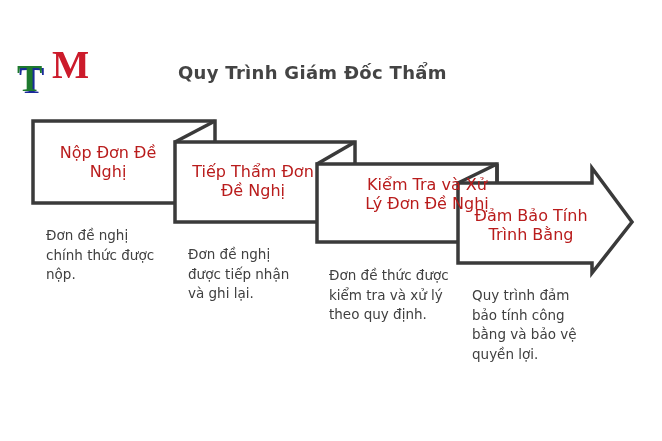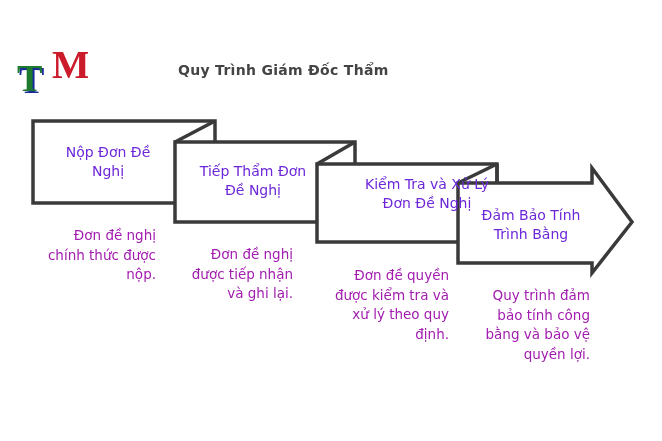--- a/index.html
+++ b/index.html
@@ -1,23 +1,23 @@
 <!DOCTYPE html>
 <html><head>
 <meta charset="utf-8">
 <style>
   html, body { margin: 0; padding: 0; background: #ffffff; }
   body { width: 662px; height: 441px; position: relative; overflow: hidden;
          font-family: "DejaVu Sans", sans-serif; color: #4a4a4a; }
   .logo { position: absolute; left: 16px; top: 42px; width: 72px; height: 56px; }
-  .title { position: absolute; left: 178px; top: 62px; font-size: 14px; font-weight: bold;
+  .title { position: absolute; left: 178px; top: 62px; font-size: 18px; font-weight: bold;
            color: #444; letter-spacing: 0.3px; white-space: nowrap; }
   svg.diagram { position: absolute; left: 0; top: 0; }
-  .label { position: absolute; text-align: center; font-size: 14px; line-height: 19px; color: #6d28d9; }
-  .desc { position: absolute; font-size: 13.5px; line-height: 19.5px; color: #a21caf; text-align: right; }
+  .label { position: absolute; text-align: center; font-size: 16px; line-height: 19px; color: #b91c1c; }
+  .desc { position: absolute; font-size: 13.5px; line-height: 19.5px; color: #404040; }
 </style>
 </head>
 <body>
 
 <div class="logo">
   <svg width="72" height="56" viewBox="0 0 72 56">
     <text x="36" y="36" font-family="Liberation Serif, serif" font-size="40" font-weight="bold" fill="#cc1b2b">M</text>
     <text x="3" y="51" font-family="Liberation Serif, serif" font-size="38" font-weight="bold" fill="#1a2a9a">T</text>
     <text x="1" y="49" font-family="Liberation Serif, serif" font-size="38" font-weight="bold" fill="#1e7a2e">T</text>
   </svg>
@@ -42,14 +42,14 @@
   </g>
 </svg>
 
 <div class="label" style="left:48px; top:143px; width:120px;">Nộp Đơn Đề Nghị</div>
 <div class="label" style="left:188px; top:162px; width:130px;">Tiếp Thẩm Đơn Đề Nghị</div>
 <div class="label" style="left:326px; top:175px; width:130px;margin-left:36px;">Kiểm Tra và Xử Lý Đơn Đề Nghị</div>
 <div class="label" style="left:466px; top:206px; width:130px;">Đảm Bảo Tính Trình Bằng</div>
 
 <div class="desc" style="left:46px; top:226px; width:110px;">Đơn đề nghị chính thức được nộp.</div>
 <div class="desc" style="left:188px; top:245px; width:105px;">Đơn đề nghị được tiếp nhận và ghi lại.</div>
-<div class="desc" style="left:329px; top:266px; width:120px;">Đơn đề quyền được kiểm tra và xử lý theo quy định.</div>
+<div class="desc" style="left:329px; top:266px; width:120px;">Đơn đề thức được kiểm tra và xử lý theo quy định.</div>
 <div class="desc" style="left:472px; top:286px; width:118px;">Quy trình đảm bảo tính công bằng và bảo vệ quyền lợi.</div>
 
 </body></html>

